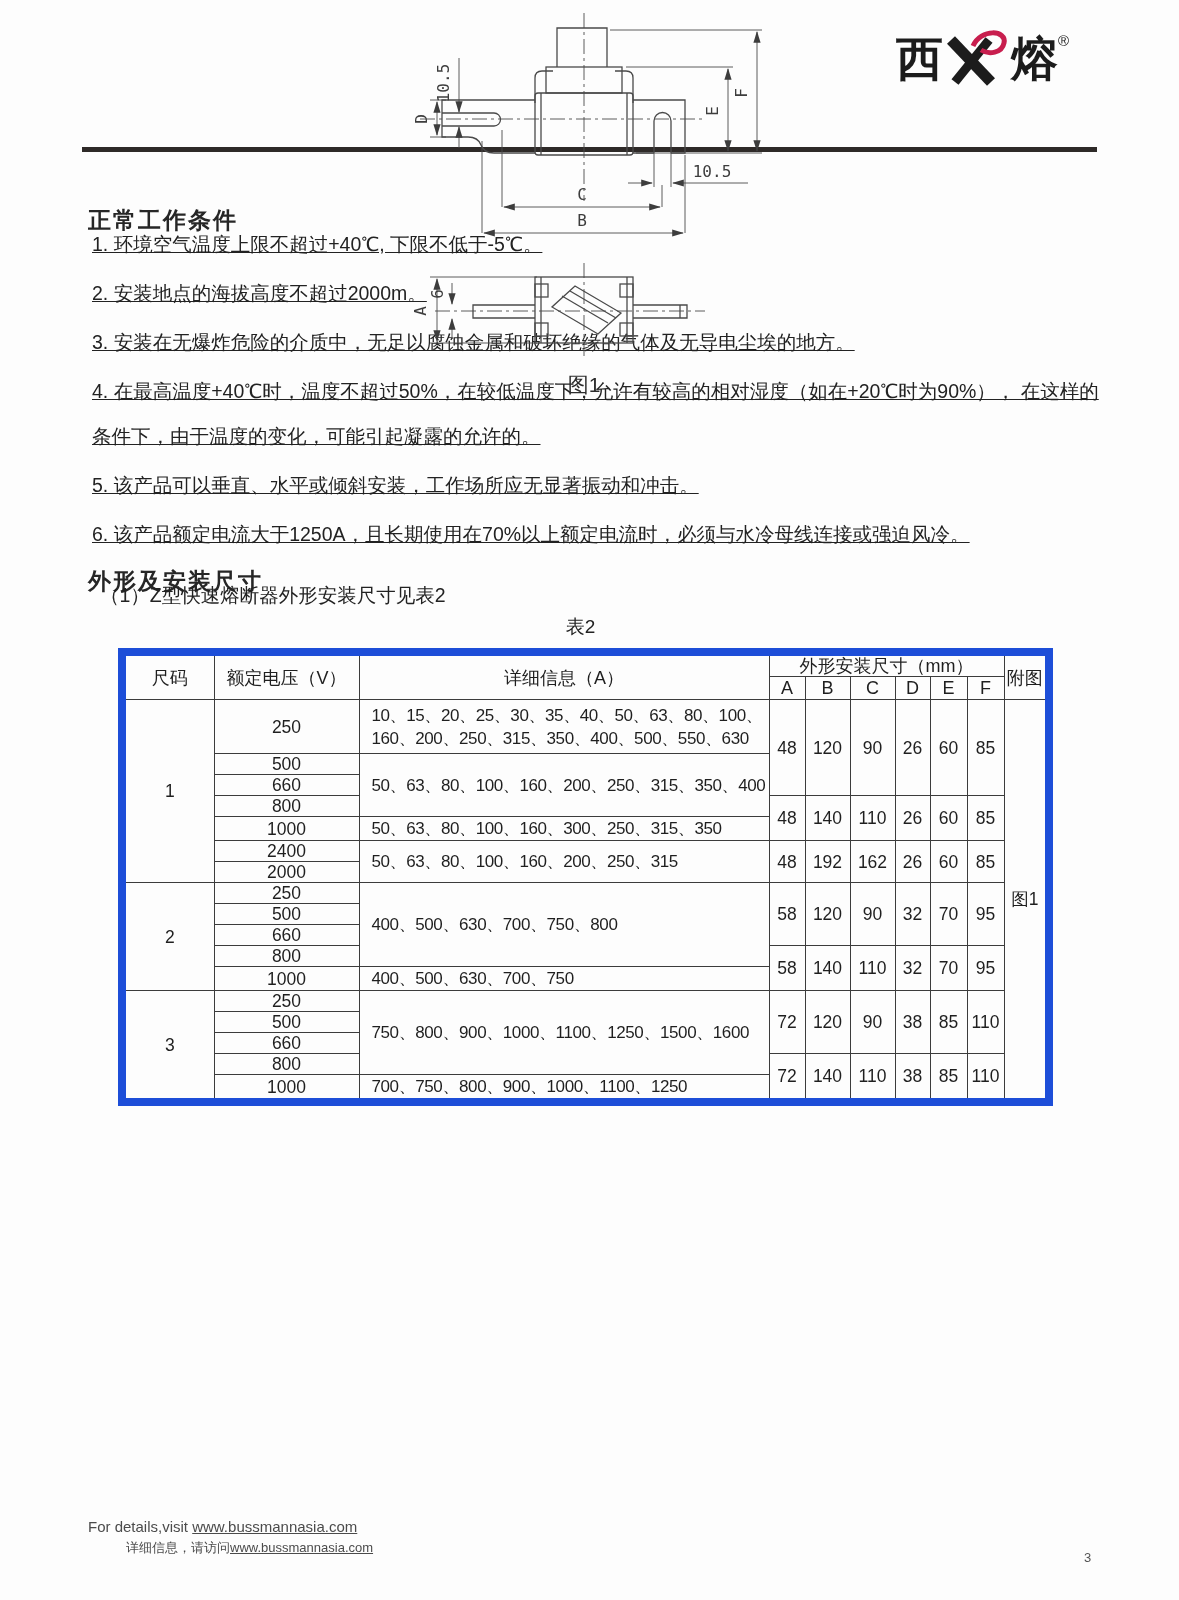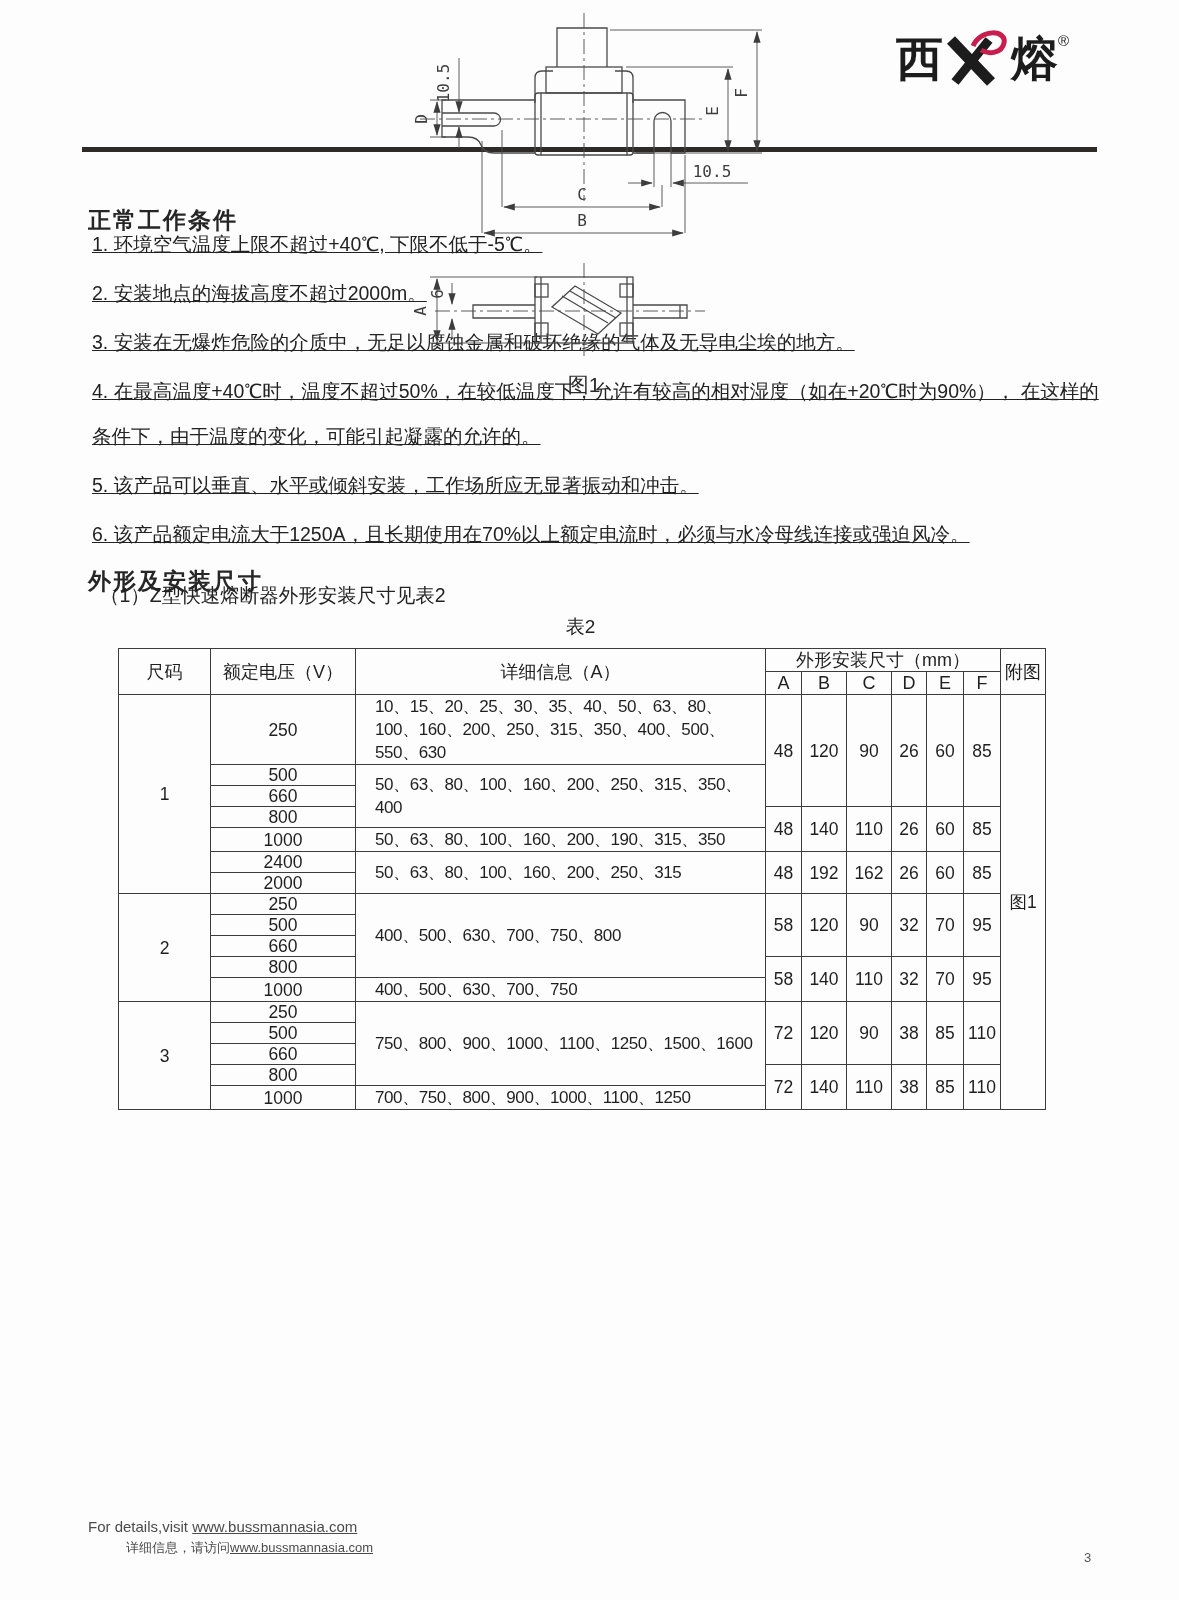--- a/index.html
+++ b/index.html
@@ -21,25 +21,25 @@
   .h2.cond{top:173px;}
   .h2.dims{top:534px;}
   .cond-list{position:absolute;left:88px;top:218px;width:1015px;font-size:19.5px;line-height:45px;color:#222;}
   .cond-list p{margin:4px;text-decoration:underline;}
   .note{position:absolute;left:100px;top:582px;font-size:19.5px;color:#222;}
   .tbl-caption{position:absolute;left:118px;top:614px;width:925px;text-align:center;font-size:19px;color:#222;}
   
   table.spec{position:absolute;left:118px;top:648px;border-collapse:collapse;table-layout:fixed;
     font-size:17.5px;color:#1f1f1f;}
   table.spec td,table.spec th{border:1px solid #3c3c3c;padding:0;text-align:center;font-weight:400;line-height:20px;overflow:hidden;}
-  table.spec{border:1px solid #1d4ed8;}
+  table.spec{border:8px solid #1d4ed8;}
   table.spec .hd{height:23px;}
   table.spec .r{height:21px;}
   table.spec .r-tall{height:54px;}
-  table.spec td.cur{text-align:left;padding-left:19px;font-size:17px;letter-spacing:-0.4px;line-height:23px;}
+  table.spec td.cur{text-align:left;padding-left:12px;font-size:17px;letter-spacing:-0.4px;line-height:23px;}
   table.spec th{font-size:18px;}
   
   .footer{position:absolute;left:88px;top:1516px;color:#4b4b4b;}
   .footer .l1{font-size:15px;line-height:21px;}
   .footer .l2{font-size:13px;line-height:21px;margin-left:38px;}
   .footer a{color:#4b4b4b;text-decoration:underline;}
   .pagenum{position:absolute;left:1084px;top:1550px;font-size:13px;color:#555;}
   
   svg.draw{position:absolute;left:0;top:0;}
   svg .ol{stroke:#4a4a4a;stroke-width:1.3;fill:none;}
@@ -134,21 +134,21 @@
       <td>800</td>
       <td rowspan="2">48</td>
       <td rowspan="2">140</td>
       <td rowspan="2">110</td>
       <td rowspan="2">26</td>
       <td rowspan="2">60</td>
       <td rowspan="2">85</td>
     </tr>
     <tr class="r">
       <td>1000</td>
-      <td class="cur">50、63、80、100、160、200、190、315、350</td>
+      <td class="cur">50、63、80、100、160、300、250、315、350</td>
     </tr>
     <tr class="r">
       <td>2400</td>
       <td class="cur" rowspan="2">50、63、80、100、160、200、250、315</td>
       <td rowspan="2">48</td>
       <td rowspan="2">192</td>
       <td rowspan="2">162</td>
       <td rowspan="2">26</td>
       <td rowspan="2">60</td>
       <td rowspan="2">85</td>

